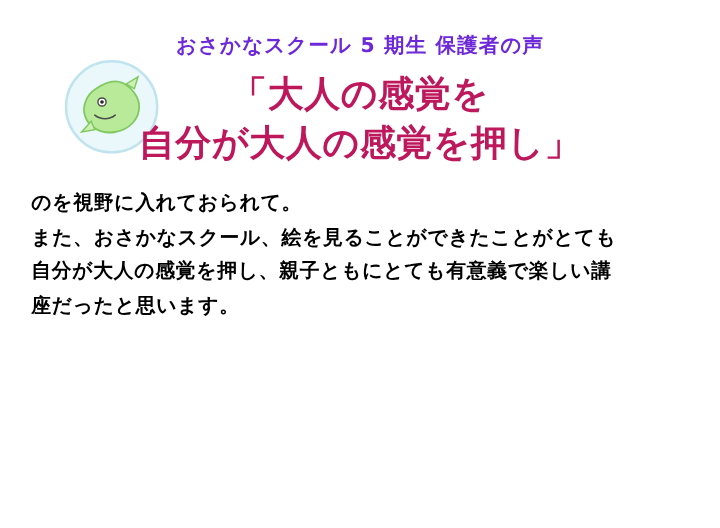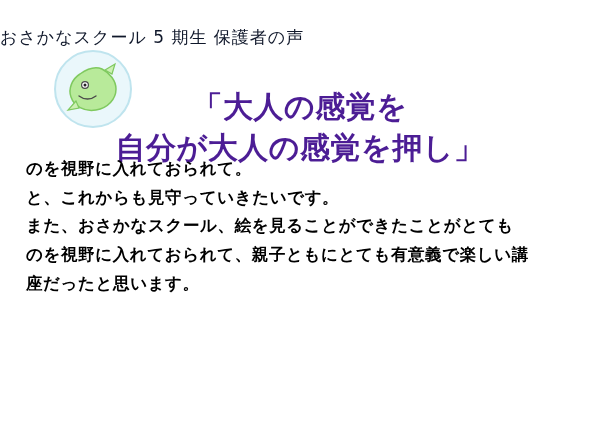--- a/index.html
+++ b/index.html
@@ -45,38 +45,38 @@
 
   .logo-badge svg {
     display: block;
   }
 
   .eyebrow {
     position: absolute;
     left: 0;
     right: 0;
     top: 26px;
+    text-align: center;
     font-size: 17px;
-    font-weight: normal;
+    font-weight: bold;
     letter-spacing: 1px;
-    color: #0f172a;
+    color: #6d28d9;
   }
 
   .headline {
     position: absolute;
     left: 0;
     right: 0;
     top: 58px;
     text-align: center;
     font-size: 30px;
     font-weight: bold;
     line-height: 1.38;
     letter-spacing: 0.5px;
-    color: #4c1d95;
-    margin-top: 28px;
+    color: #be185d;
   }
   .headline .line {
     display: block;
   }
 
   
   .body-text {
     position: absolute;
     left: 26px;
     top: 155px;
@@ -113,19 +113,18 @@
     <div class="eyebrow">おさかなスクール 5 期生  保護者の声</div>
 
     <div class="headline">
       <span class="line">「大人の感覚を</span>
       <span class="line">自分が大人の感覚を押し」</span>
     </div>
   </div>
 
   <div class="body-text">
     <span class="para-line">のを視野に入れておられて。</span>
-    <span class="para-line">と、これからも見守っていきたいです。</span>
     <span class="para-line">また、おさかなスクール、絵を見ることができたことがとても</span>
-    <span class="para-line">のを視野に入れておられて、親子ともにとても有意義で楽しい講</span>
+    <span class="para-line">自分が大人の感覚を押し、親子ともにとても有意義で楽しい講</span>
     <span class="para-line">座だったと思います。</span>
   </div>
 
 </div>
 
 </body></html>

